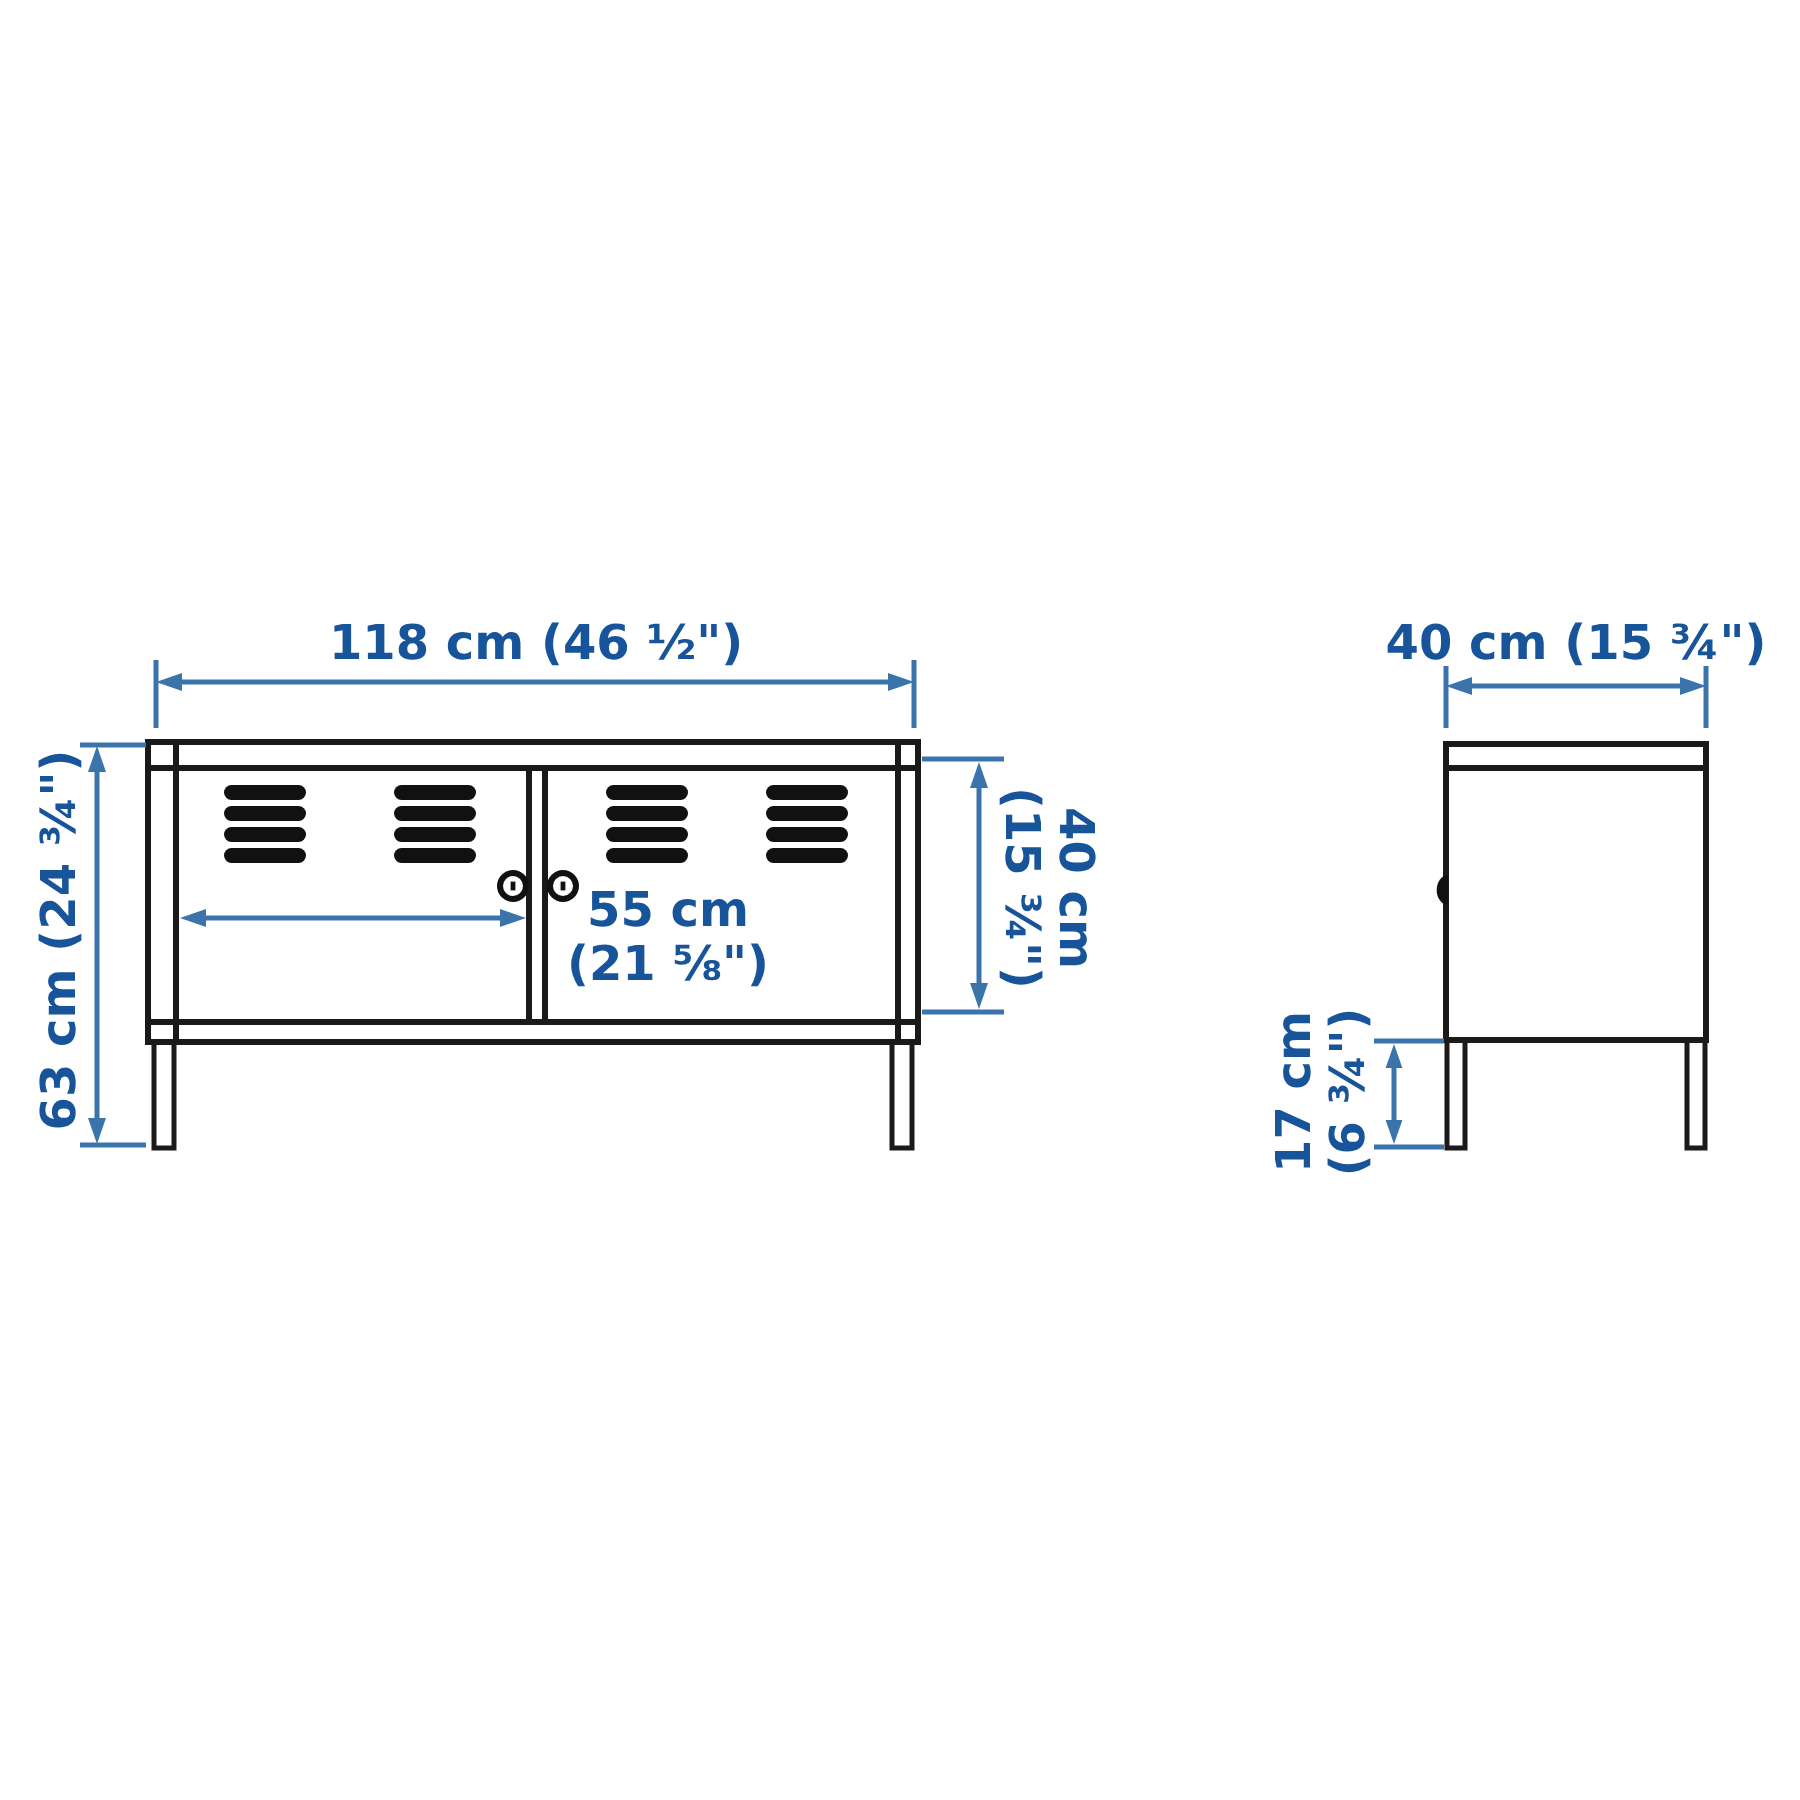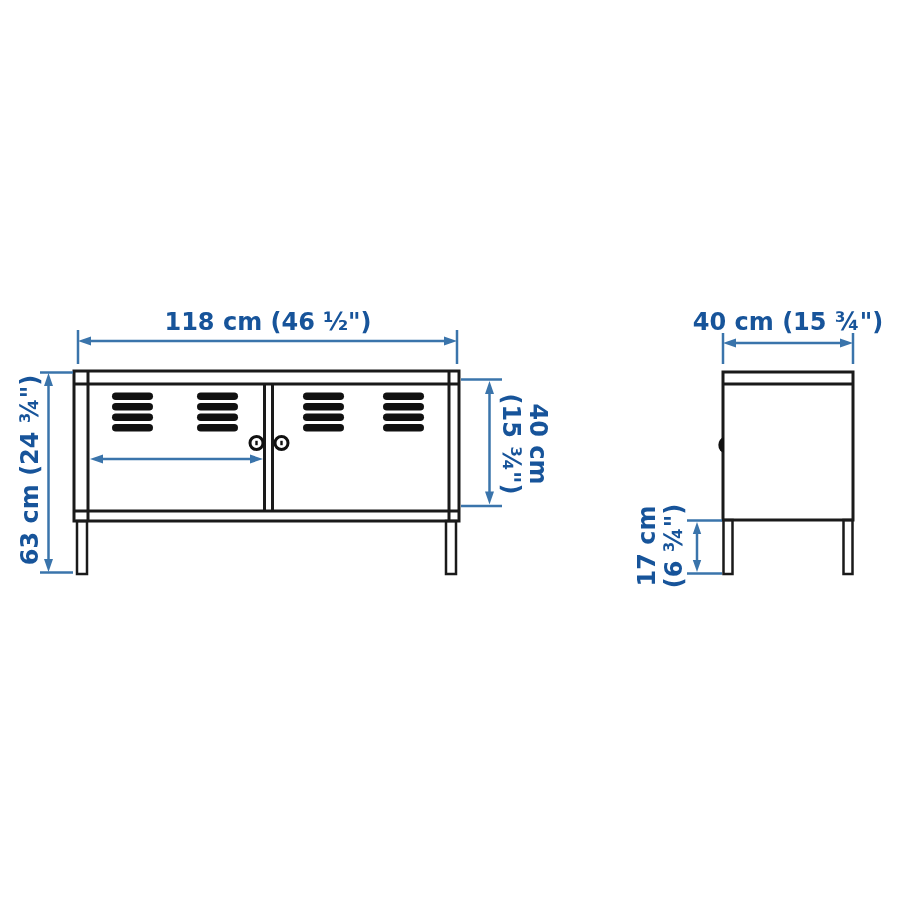--- a/index.html
+++ b/index.html
@@ -132,20 +132,24 @@
         <polygon points="697,522 692.8,534 701.2,534" stroke="none"></polygon>
         <polygon points="697,572 692.8,560 701.2,560" stroke="none"></polygon>
       </g>
     </g>
   </svg>
 
   <div class="dim-label" style="left:268px;top:322px;">118 cm (46 ½")</div>
 
   <div class="dim-label rot-ccw" style="left:30px;top:470px;">63 cm (24 ¾")</div>
 
+  <div class="dim-label" style="left:334px;top:469px;">
+    <div>55 cm</div>
+    <div>(21 ⅝")</div>
+  </div>
 
   <div class="dim-label rot-cw" style="left:524px;top:444px;">
     <div>40 cm</div>
     <div>(15 ¾")</div>
   </div>
 
   <div class="dim-label" style="left:788px;top:322px;">40 cm (15 ¾")</div>
 
   <div class="dim-label rot-ccw" style="left:661px;top:546px;">
     <div>17 cm</div>

